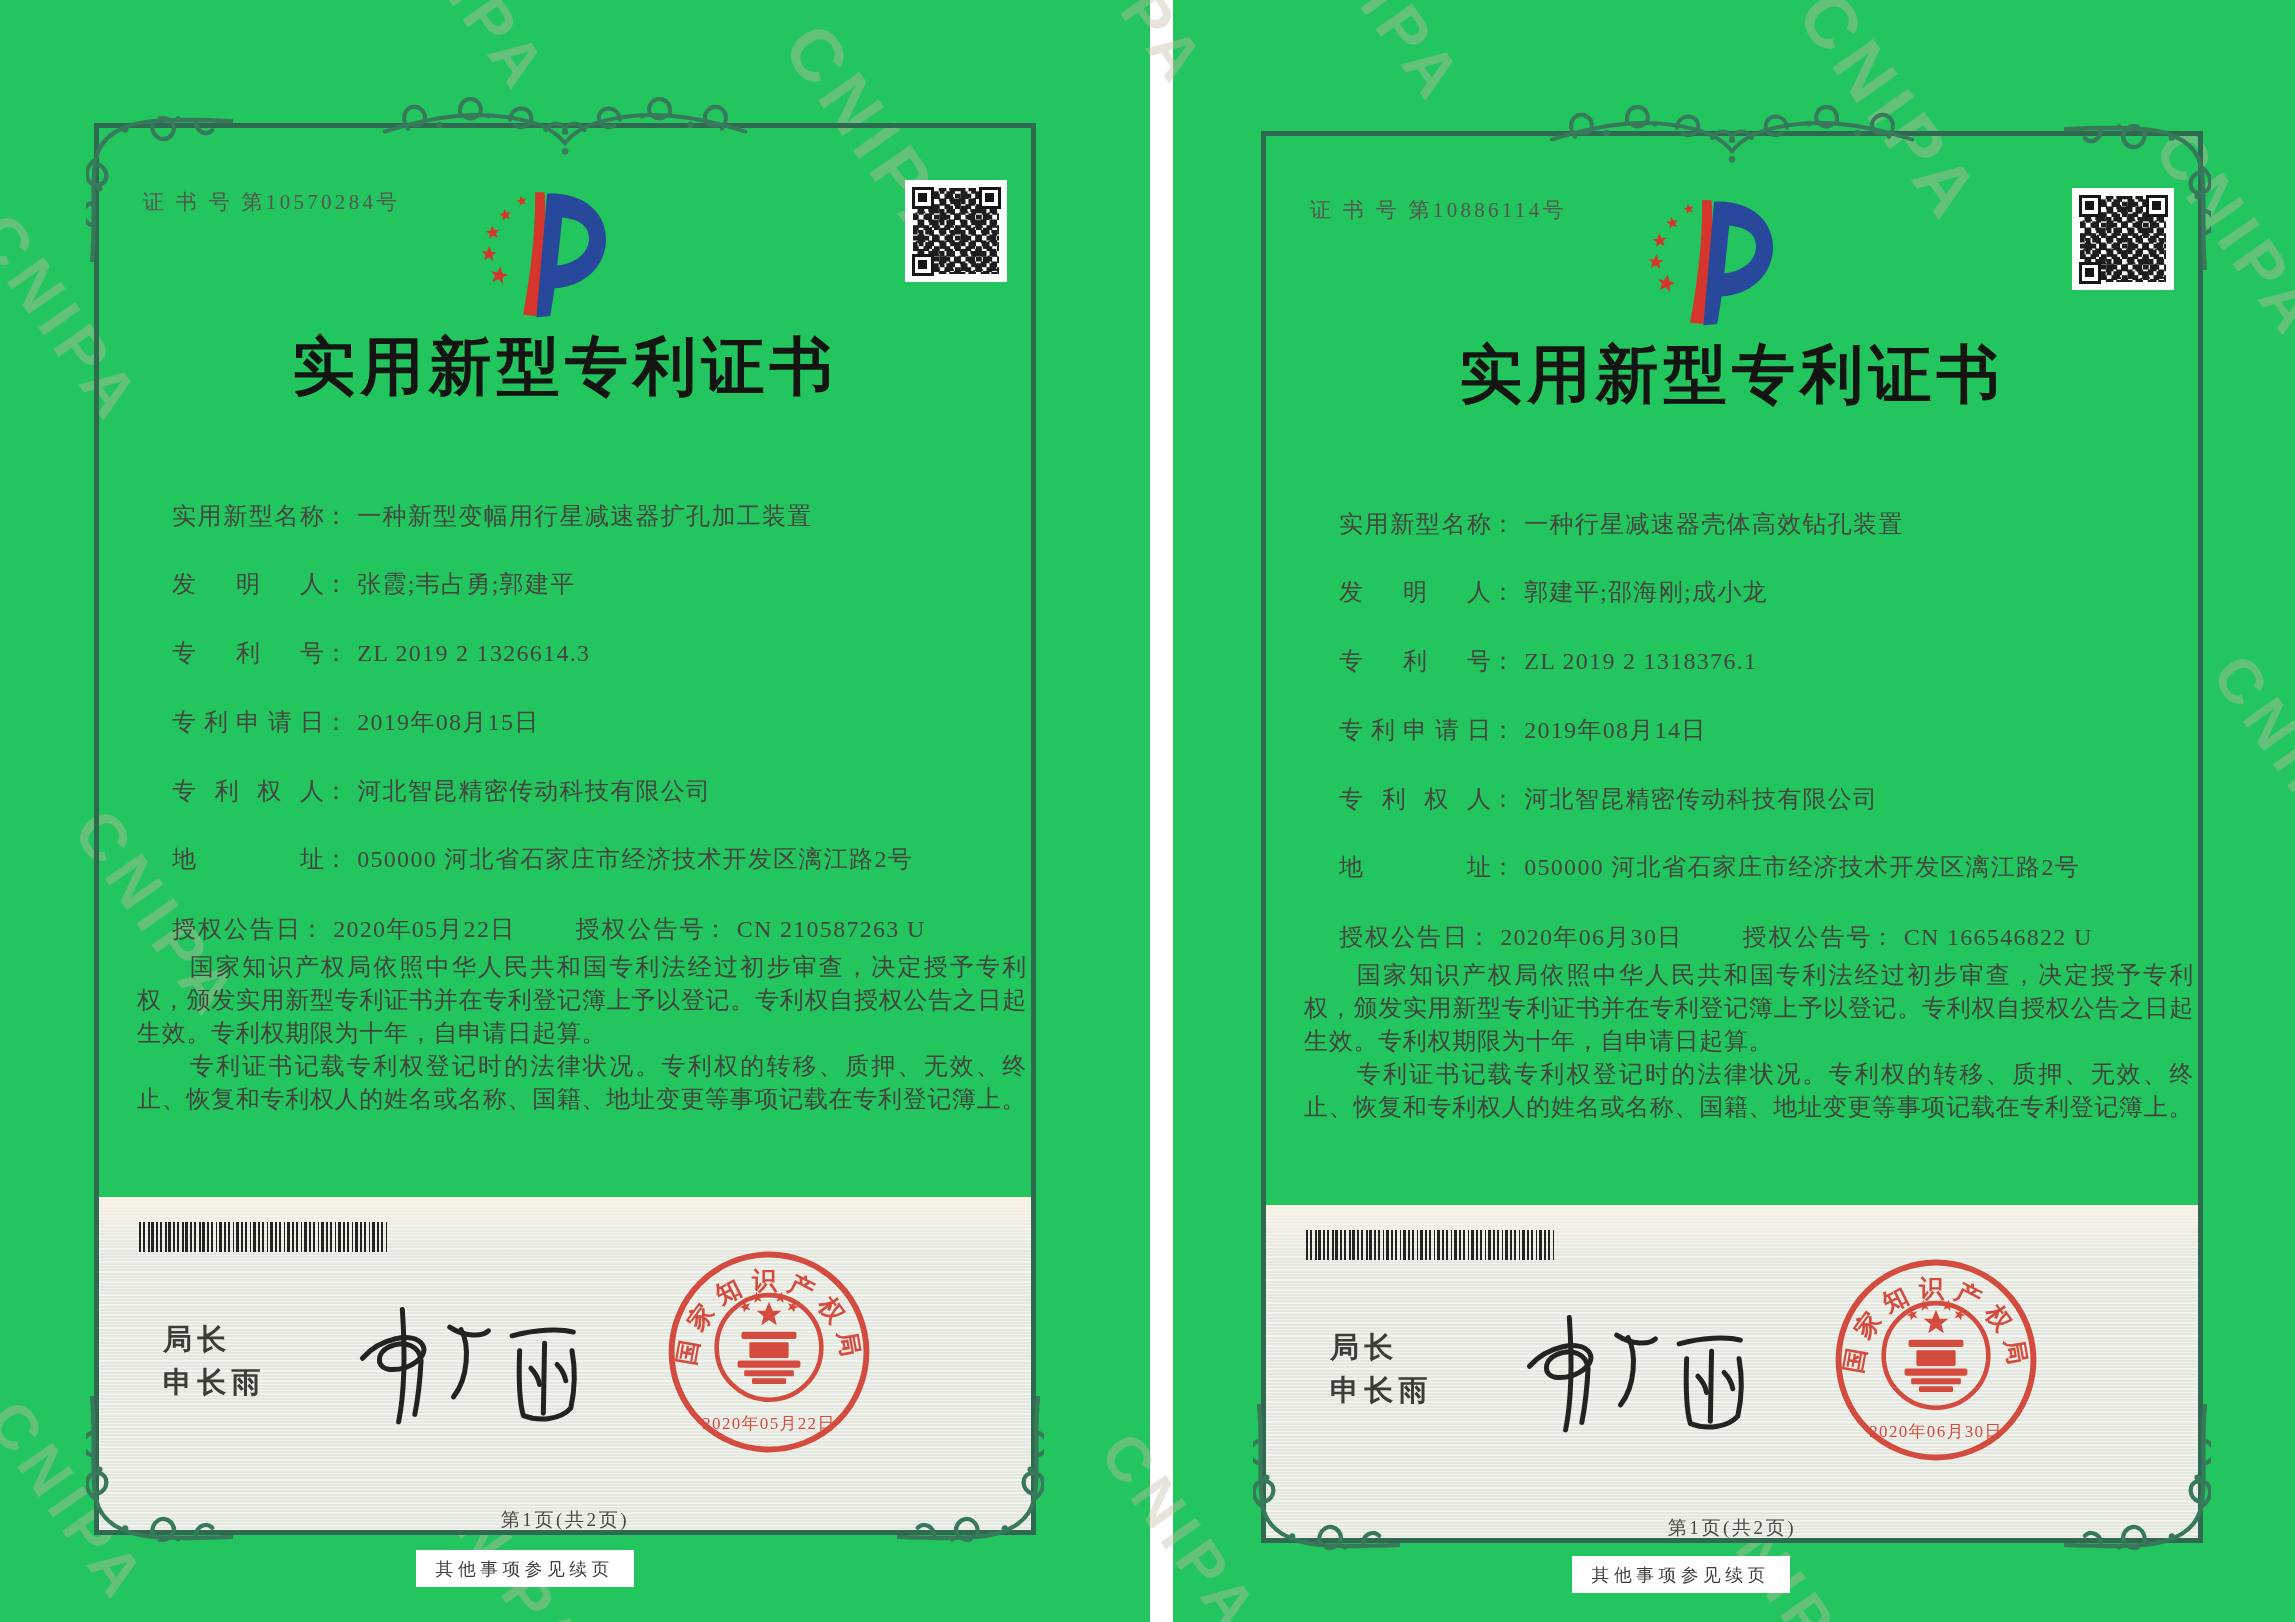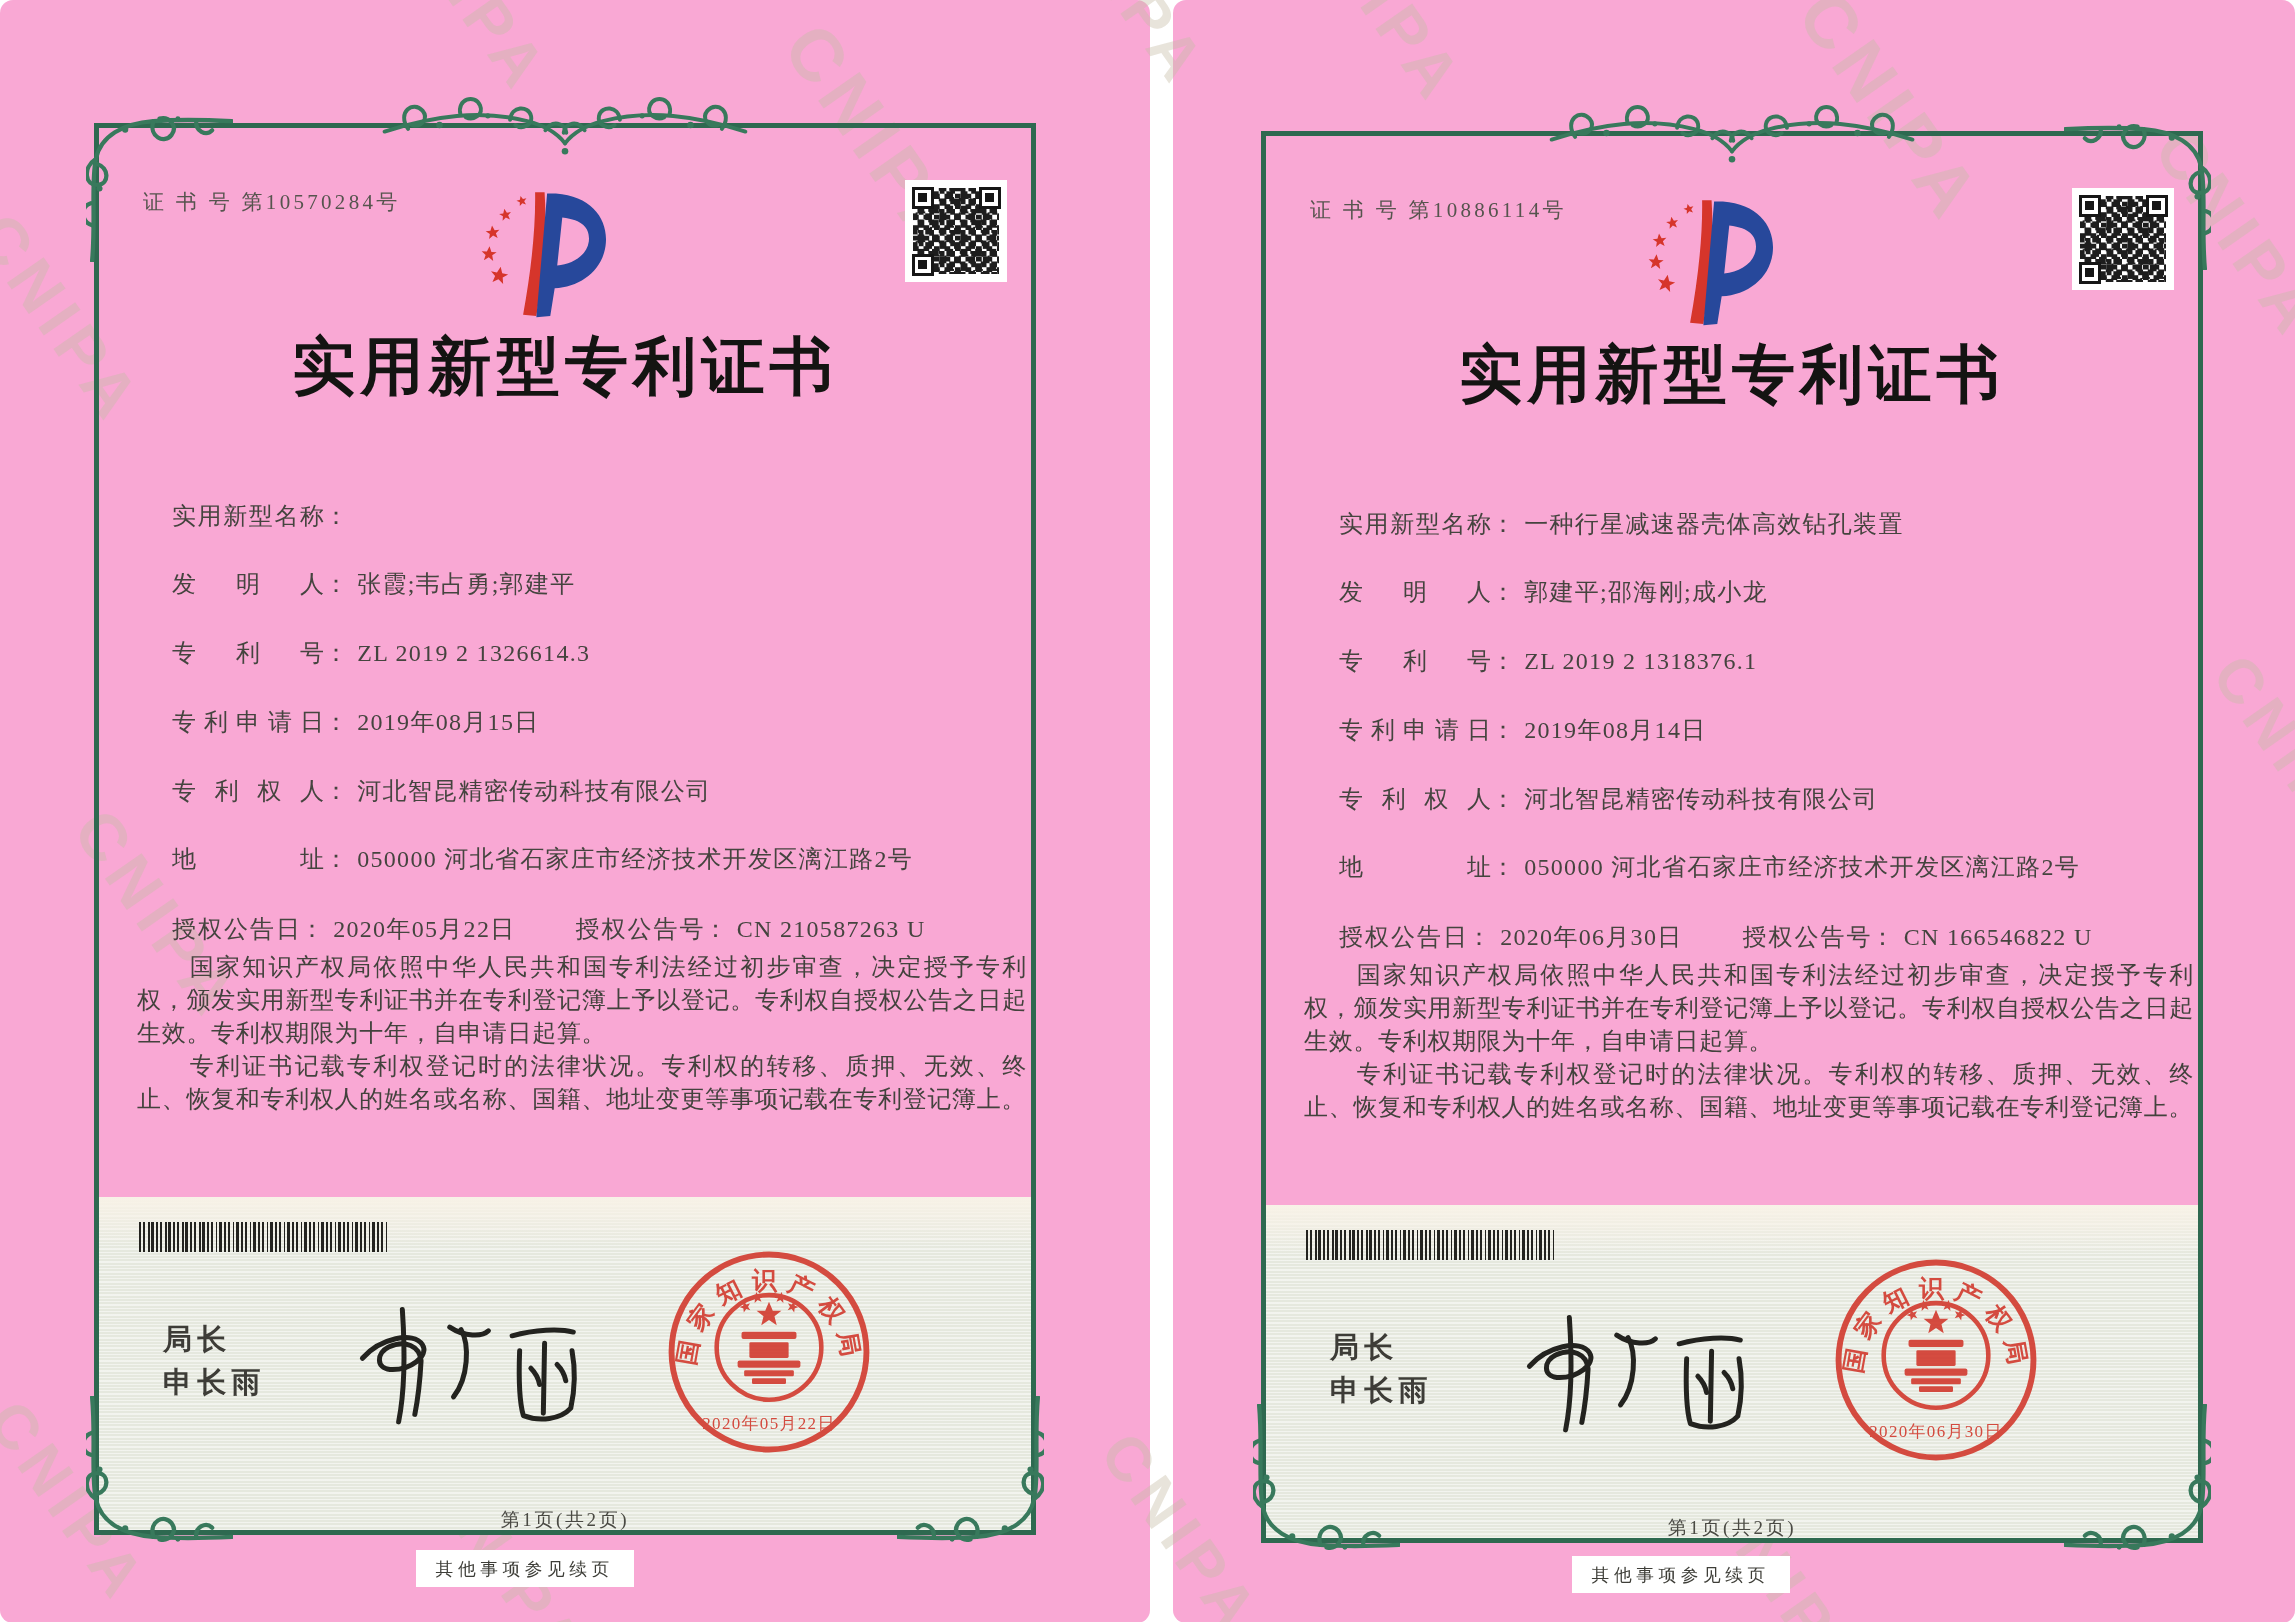--- a/index.html
+++ b/index.html
@@ -1,21 +1,21 @@
 <!DOCTYPE html>
 <html style="font-size:10.5px"><head>
 <meta charset="utf-8">
 <style>
   html,body{margin:0;padding:0;}
   body{
     width:2295px;height:1623px;position:relative;overflow:hidden;
     background:#ffffff;
     font-family:"Liberation Serif","DejaVu Serif",serif;
   }
-  .paper{position:absolute;top:0;height:1623px;background:#f9a8d4;overflow:hidden;border-radius:13px;}
+  .paper{position:absolute;top:0;height:1623px;background:#22c55e;overflow:hidden;}
   .wm{
     position:absolute;font-family:"Liberation Sans","DejaVu Sans",sans-serif;
     font-weight:700;color:rgba(198,187,166,.40);letter-spacing:7.9px;
     transform:rotate(55deg);white-space:nowrap;z-index:1;pointer-events:none;
   }
   .frame{
     position:absolute;width:942px;height:1412px;border:5.9px solid #2e6950;
     box-sizing:border-box;z-index:2;
   }
   .certno{
@@ -205,20 +205,21 @@
 
     <svg class="logo" viewBox="0 0 240 220">
         <use href="#cnipa-logo"></use>
       </svg>
 
     <div class="cert-title">实用新型专利证书</div>
 
     <div class="frow" style="top:372px">
       <span class="flabel">实用新型名称</span>
         <span class="fcolon">：</span>
+      <span class="fvalue">一种新型变幅用行星减速器扩孔加工装置</span>
     </div>
     <div class="frow" style="top:440px">
       <span class="flabel">发　明　人</span>
         <span class="fcolon">：</span>
       <span class="fvalue">张霞;韦占勇;郭建平</span>
     </div>
     <div class="frow" style="top:509px">
       <span class="flabel">专　利　号</span>
         <span class="fcolon">：</span>
       <span class="fvalue">ZL 2019 2 1326614.3</span>

